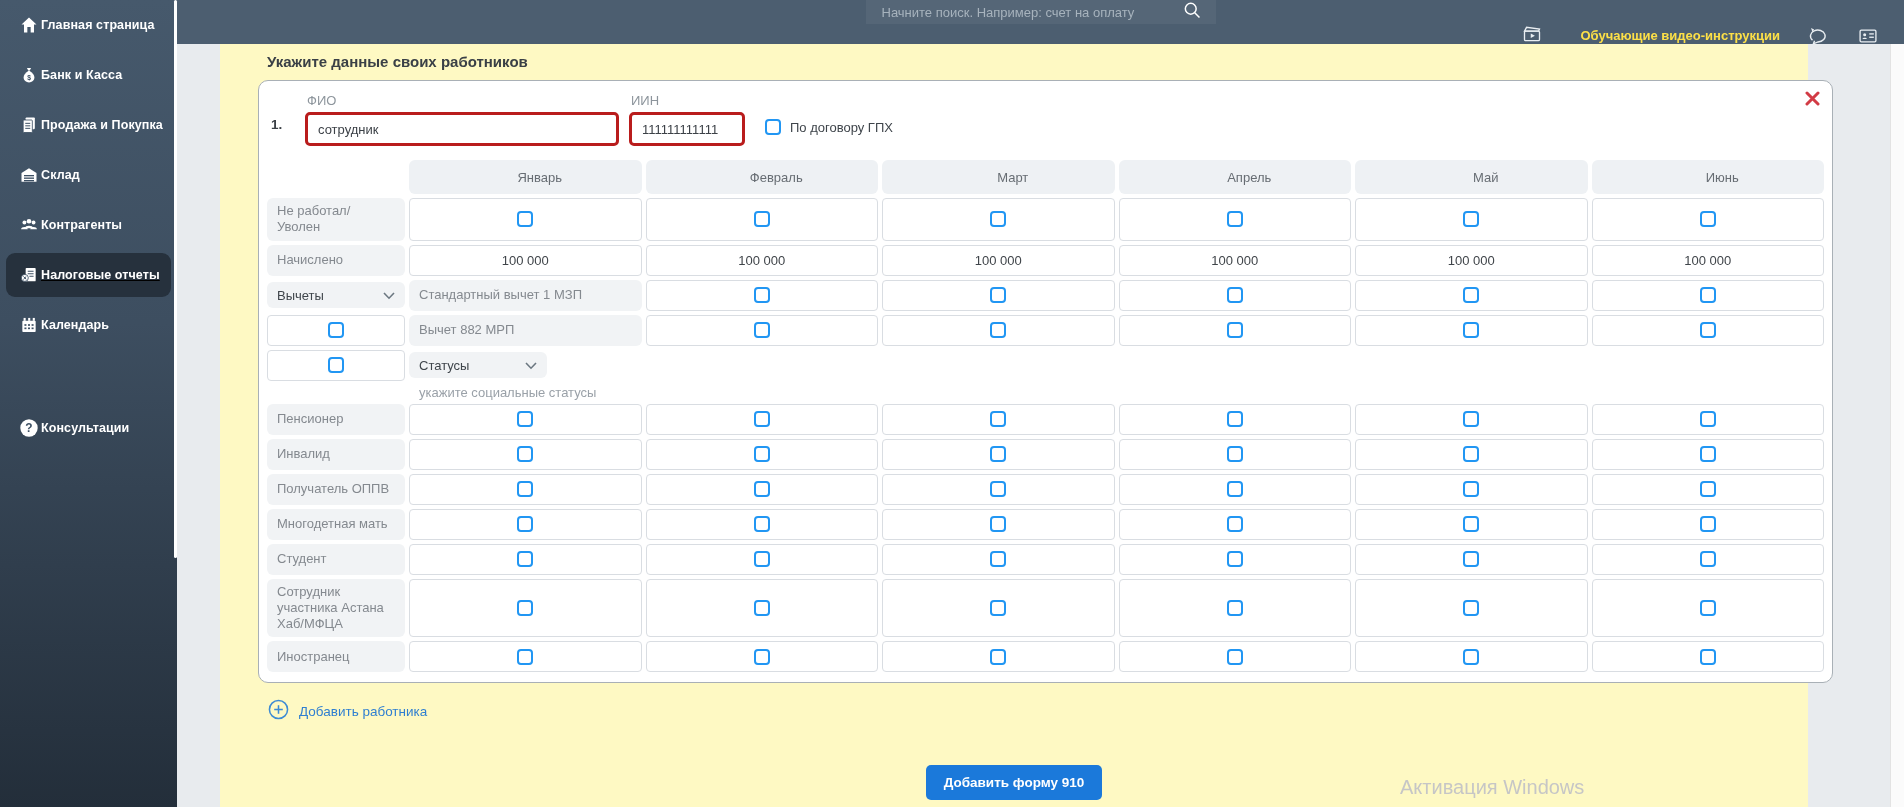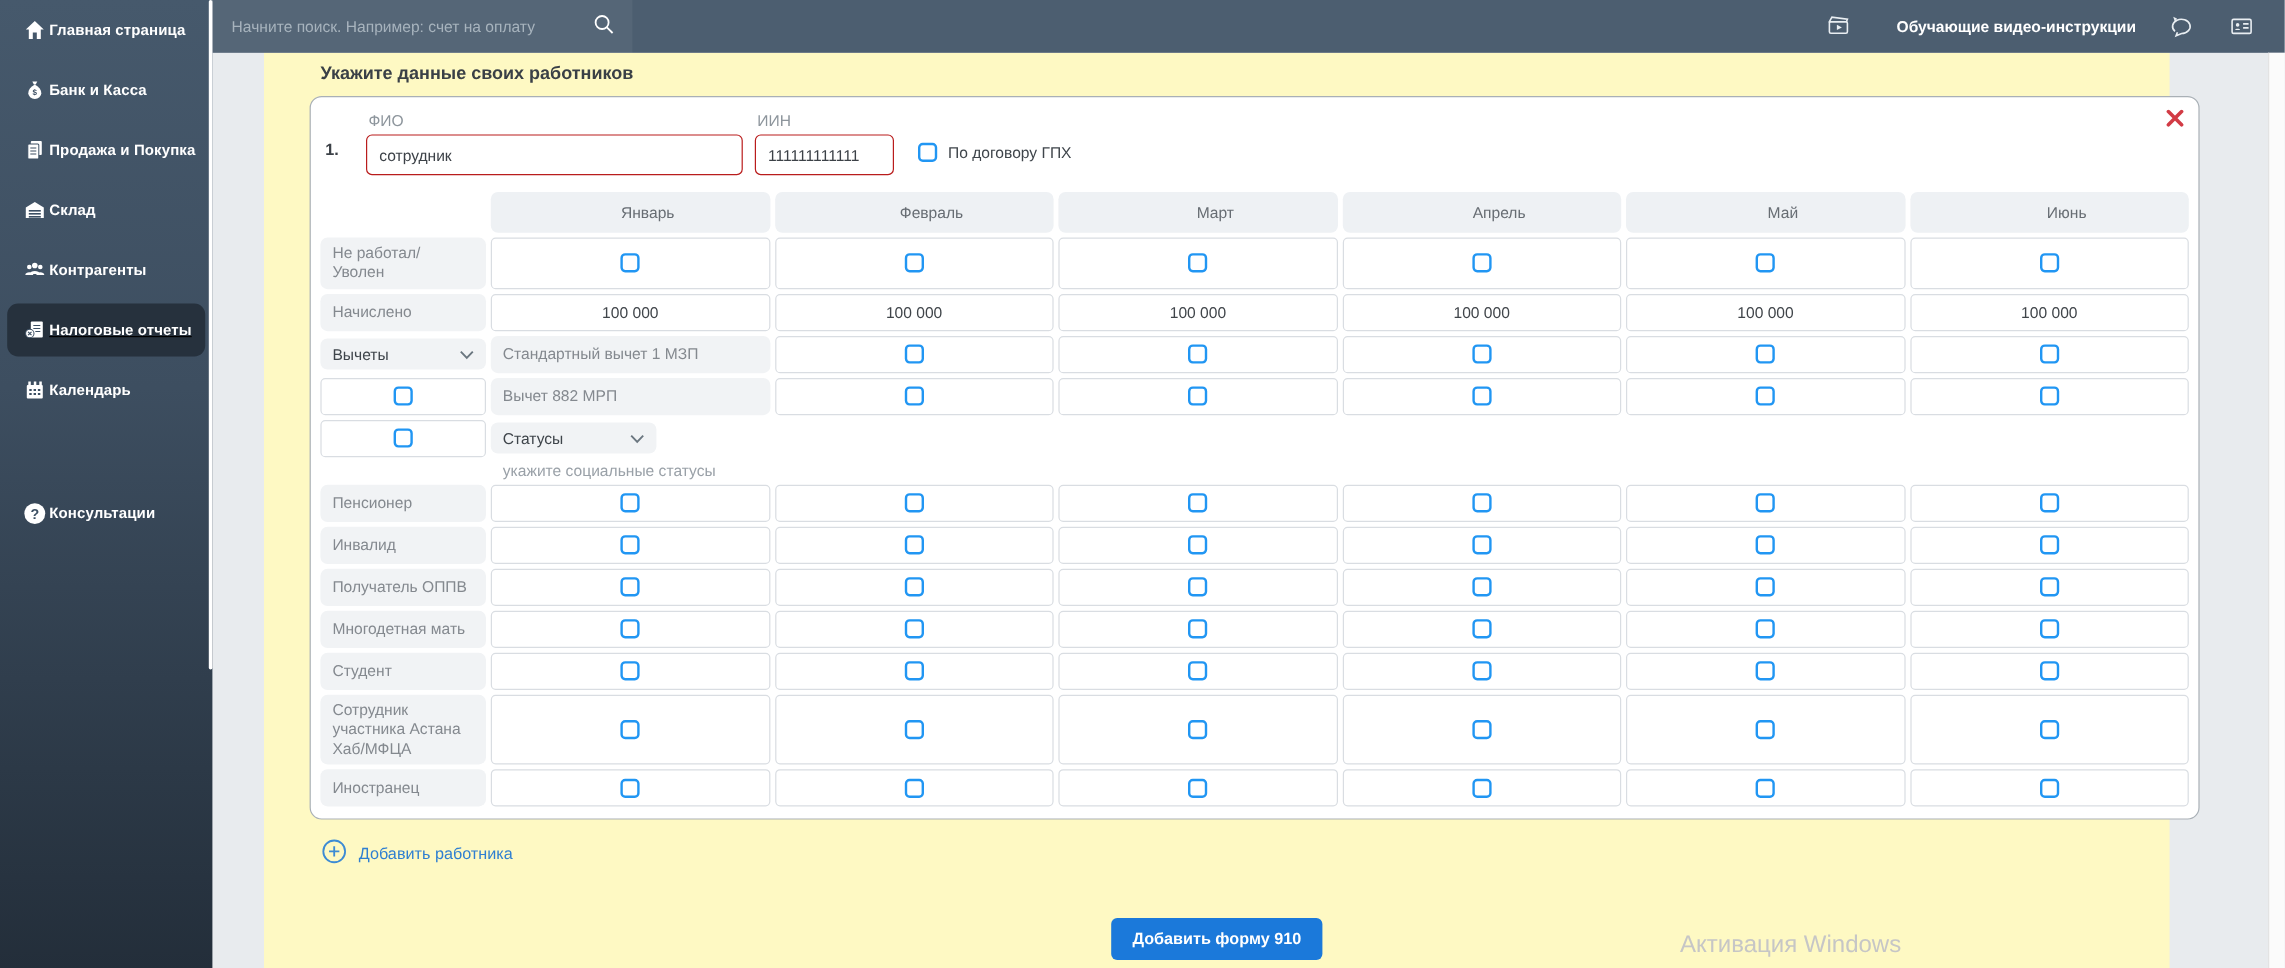--- a/index.html
+++ b/index.html
@@ -11,44 +11,44 @@
     background:linear-gradient(180deg,#46596c 0%,#3d4e60 40%,#232e3a 100%); z-index:5; }
   .side-item { display:flex; align-items:center; height:50px; padding-left:17px; cursor:pointer; }
   .side-icon { width:24px; height:22px; display:flex; align-items:center; justify-content:center; flex:0 0 24px; }
   .side-label { color:#ffffff; font-size:12.5px; font-weight:700; letter-spacing:.1px; }
   .side-item.active { background:#26313d; border-radius:9px; margin:3px 6px; height:44px; padding-left:11px;text-decoration:underline; }
   .sidebar-footer { margin-top:53px; }
   .side-scroll { position:absolute; left:174px; top:0; width:3px; height:558px; background:#ffffff; border-radius:2px; z-index:6; }
 
   
   .topbar { position:absolute; left:177px; top:0; right:0; height:44px; background:#4c5e70;
-    display:flex; align-items:center; z-index:4; }
+    display:flex; align-items:center; z-index:4;flex-direction:column; }
   .search-box { display:flex; align-items:center; height:44px; width:350px; padding-left:16px;
     background:rgba(255,255,255,0.05); cursor:text; }
   .search-box input { background:transparent; border:none; outline:none; color:#dfe6ec; font-size:13px; width:300px;
     font-family:inherit; }
   .search-box input::placeholder { color:#a7b3bd; }
   .topbar-right { margin-left:auto; display:flex; align-items:center; gap:26px; padding-right:24px; }
   .video-link { display:flex; align-items:center; gap:9px; cursor:pointer; }
-  .video-link span { color:#ffffff; font-size:13px; font-weight:600;margin-left:28px; }
+  .video-link span { color:#fde047; font-size:13px; font-weight:600;margin-left:28px; }
   .tb-icon { display:flex; align-items:center; cursor:pointer; }
 
   
   .main-panel { position:absolute; left:220px; top:44px; width:1588px; height:763px; background:#fef9c3; }
   .right-track { position:absolute; right:0; top:44px; width:14px; height:763px; background:#fbfbfb; border-left:1px solid #e3e3e3; z-index:6; }
 
   .page-title { font-size:15px; font-weight:700; color:#3a4046; margin:9px 0 10px 47px; }
 
   .emp-card { position:relative; margin-left:38px; width:1575px; border:1px solid #a9b0b6; border-radius:10px;
     padding:8px 8px 10px 8px; background:#fff; }
   .fields-row { display:flex; align-items:flex-start; padding:2px 0 4px 4px; }
   .emp-index { width:34px; font-size:13.5px; font-weight:700; color:#3c4artist147; color:#3c4147; padding-top:26px; }
   .fgroup { display:flex; flex-direction:column; }
   .fgroup label { font-size:13px; color:#8d959c; margin:2px 0 4px 2px; }
-  .fgroup input { height:34px; border:1px solid #b91c1c; border-radius:5px; font-size:13px; color:#3c4147;
+  .fgroup input { height:34px; border:3px solid #b91c1c; border-radius:5px; font-size:13px; color:#3c4147;
     padding:0 10px; outline:none; font-family:inherit; }
   .fio-input { width:314px; }
   .iin-group { margin-left:10px; }
   .iin-input { width:116px; }
   .gph-wrap { display:flex; align-items:center; gap:9px; margin:28px 0 0 20px; cursor:pointer; }
   .gph-wrap span { font-size:13px; color:#3f454b; }
   input.cb { appearance:none; -webkit-appearance:none; width:16px; height:16px; border:2px solid #2196f3;
     border-radius:4px; background:#fff; cursor:pointer; flex:0 0 16px; }
   .close-x { position:absolute; top:10px; right:12px; background:none; border:none; cursor:pointer; line-height:0; }
 

